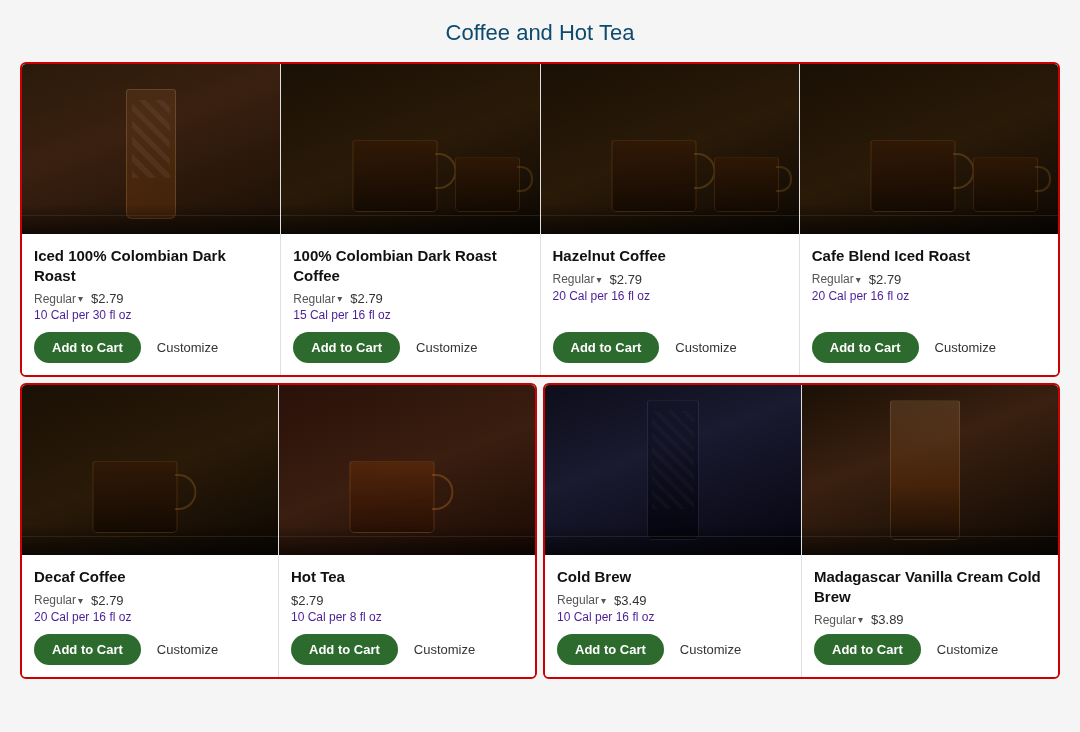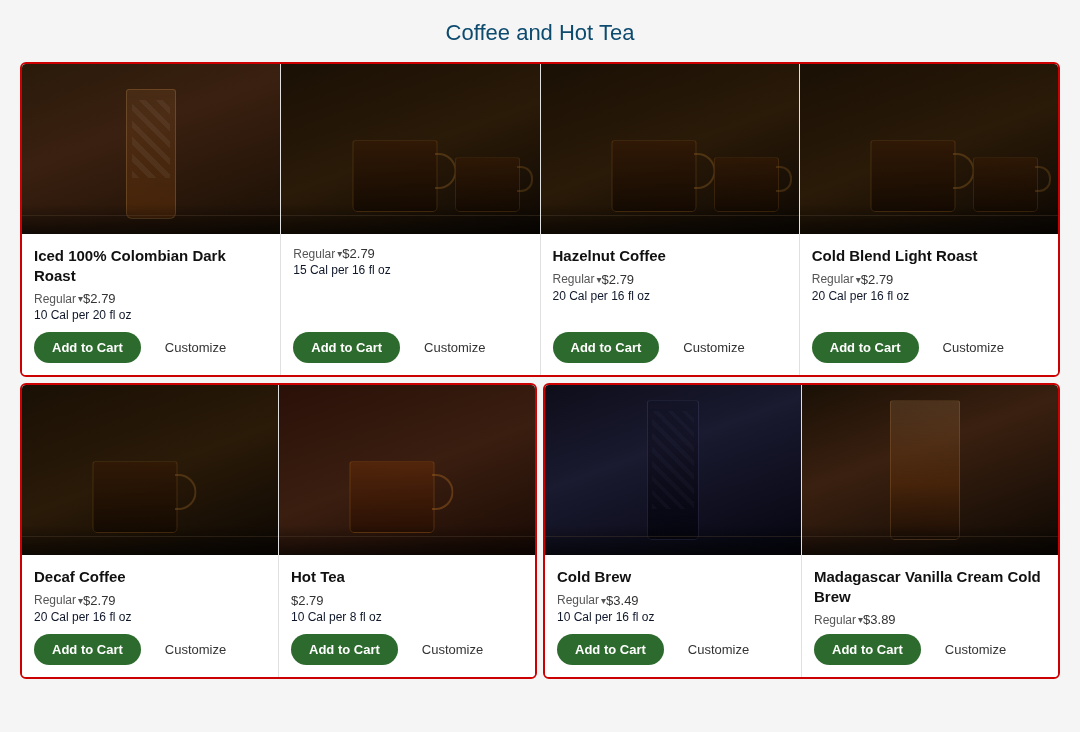--- a/index.html
+++ b/index.html
@@ -69,47 +69,48 @@
     .card-name {
       font-size: 15px;
       font-weight: 600;
       color: #111;
       margin-bottom: 6px;
       line-height: 1.3;
     }
     .card-price-row {
       display: flex;
       align-items: center;
+      gap: 8px;
       margin-bottom: 2px;
     }
     .size-select {
       font-size: 12px;
       color: #555;
       display: flex;
       align-items: center;
       gap: 2px;
     }
     .size-select .arrow {
       font-size: 10px;
       color: #555;
     }
     .price {
       font-size: 13px;
       color: #333;
       font-weight: 500;
     }
     .calories {
       font-size: 12px;
-      color: #0f172a;
+      color: #4c1d95;
       margin-bottom: 10px;
     }
     .card-actions {
       display: flex;
       align-items: center;
-      gap: 24px;
+      gap: 16px;
       margin-top: auto;
     }
     .btn-add {
       background: #2d6a2d;
       color: #fff;
       border: none;
       border-radius: 20px;
       padding: 8px 18px;
       font-size: 13px;
       font-weight: 600;
@@ -317,36 +318,37 @@
       </div>
       <div class="card-body">
         <div class="card-name">Iced 100% Colombian Dark Roast</div>
         <div class="card-price-row">
           <span class="size-select">
             <span>Regular</span>
             <span class="arrow">▾</span>
           </span>
           <span class="price">$2.79</span>
         </div>
-        <div class="calories">10 Cal per 20 fl oz</div>
+        <div class="calories">10 Cal per 30 fl oz</div>
         <div class="card-actions">
           <button class="btn-add">Add to Cart</button>
           <button class="btn-customize">Customize</button>
         </div>
       </div>
     </div>
 
     <div class="card">
       <div class="card-image img-colombian-dark">
         <div class="mug-dark"></div>
         <div class="mug-dark-small"></div>
         <div class="shadow-bottom"></div>
         <div class="surface-line"></div>
       </div>
       <div class="card-body">
+        <div class="card-name">100% Colombian Dark Roast Coffee</div>
         <div class="card-price-row">
           <span class="size-select">
             <span>Regular</span>
             <span class="arrow">▾</span>
           </span>
           <span class="price">$2.79</span>
         </div>
         <div class="calories">15 Cal per 16 fl oz</div>
         <div class="card-actions">
           <button class="btn-add">Add to Cart</button>
@@ -380,21 +382,21 @@
     </div>
 
     <div class="card">
       <div class="card-image img-cafe-blend">
         <div class="mug-dark"></div>
         <div class="mug-dark-small"></div>
         <div class="shadow-bottom"></div>
         <div class="surface-line"></div>
       </div>
       <div class="card-body">
-        <div class="card-name">Cold Blend Light Roast</div>
+        <div class="card-name">Cafe Blend Iced Roast</div>
         <div class="card-price-row">
           <span class="size-select">
             <span>Regular</span>
             <span class="arrow">▾</span>
           </span>
           <span class="price">$2.79</span>
         </div>
         <div class="calories">20 Cal per 16 fl oz</div>
         <div class="card-actions">
           <button class="btn-add">Add to Cart</button>

